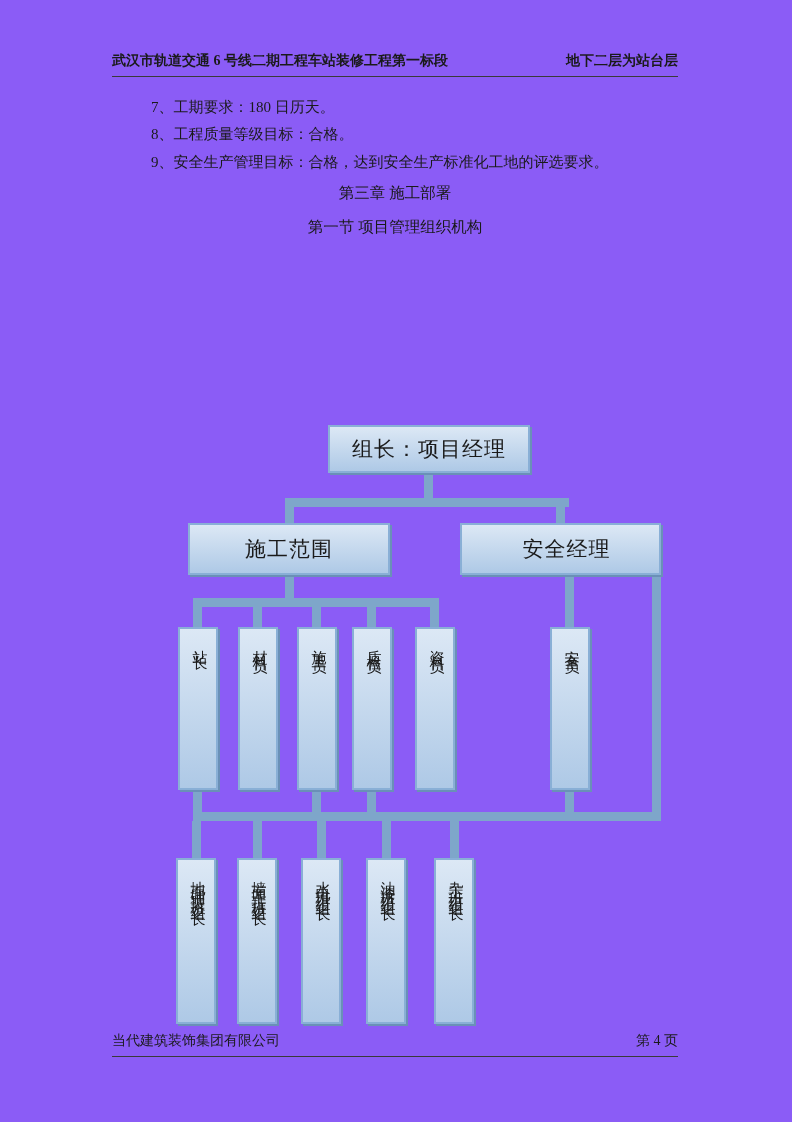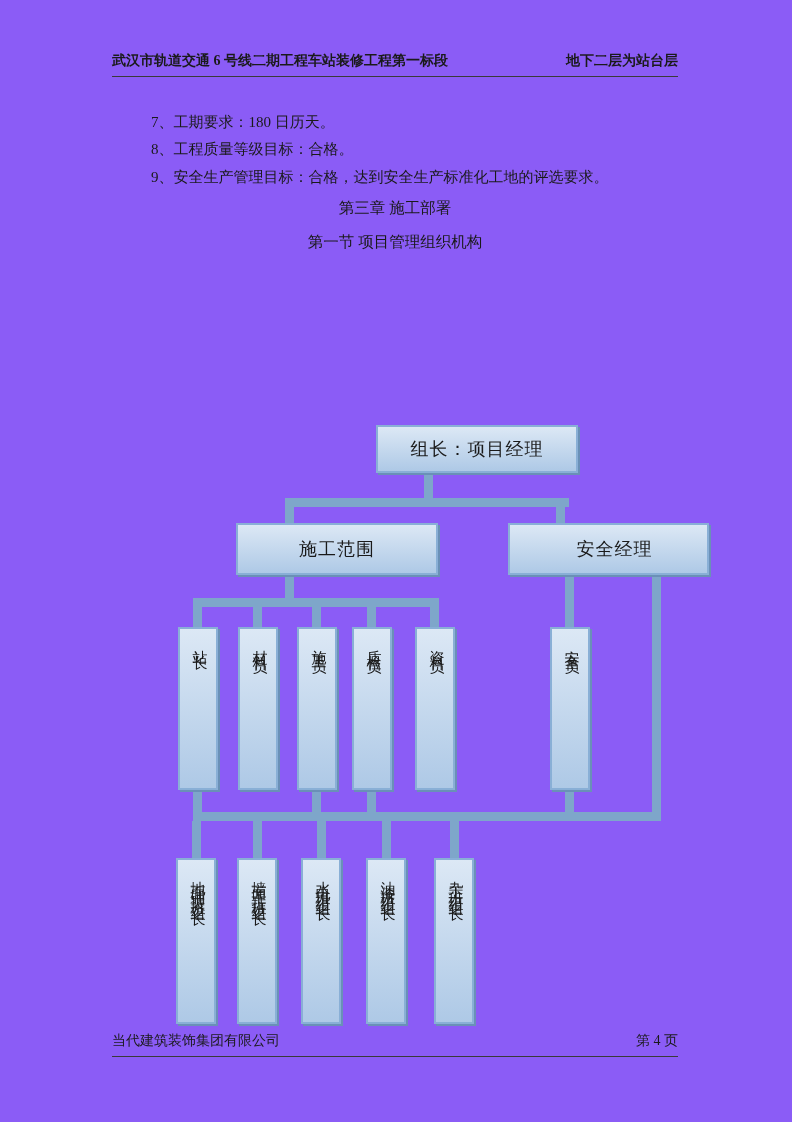--- a/index.html
+++ b/index.html
@@ -33,35 +33,35 @@
     font-size:14px;
     padding-bottom:6px;border-bottom:1.5px solid var(--rule);gap:39px;
   }
   
   .content{position:absolute;left:112px;top:88px;width:566px;}
   .para{
     margin:0;font-size:15px;line-height:25.8px;
     text-align:justify;text-justify:inter-ideograph;
   }
   .item{margin:0;font-size:15px;line-height:27.4px;text-indent:2.6em;}
-  .items{margin-top:21px;}
+  .items{margin-top:6px;}
   .h-chapter,.h-section{
     margin:12px;text-align:center;font-size:15.5px;font-weight:normal;
   }
   .h-chapter{margin-top:7px;}
   .h-section{margin-top:13px;}
   
   .org{position:absolute;left:0;top:0;width:793px;height:1122px;pointer-events:none;}
   .node{
     position:absolute;box-sizing:border-box;
     background:linear-gradient(180deg,var(--box-fill-top),var(--box-fill-bottom));
     border:2px solid var(--box-border);
     box-shadow:2px 2px 0 var(--box-shadow);
     display:flex;align-items:center;justify-content:center;
-    font-size:18px;letter-spacing:1px;color:var(--ink);margin-left:48px;
+    font-size:21px;letter-spacing:1px;color:var(--ink);
   }
   .vnode{
     position:absolute;box-sizing:border-box;
     background:linear-gradient(180deg,var(--box-fill-top),var(--box-fill-bottom));
     border:2px solid var(--box-border);
     box-shadow:2px 2px 0 var(--box-shadow);
     writing-mode:vertical-lr;text-orientation:upright;
     font-size:15px;letter-spacing:5px;color:var(--ink);
     padding-top:9px;padding-left:10px;
   }

